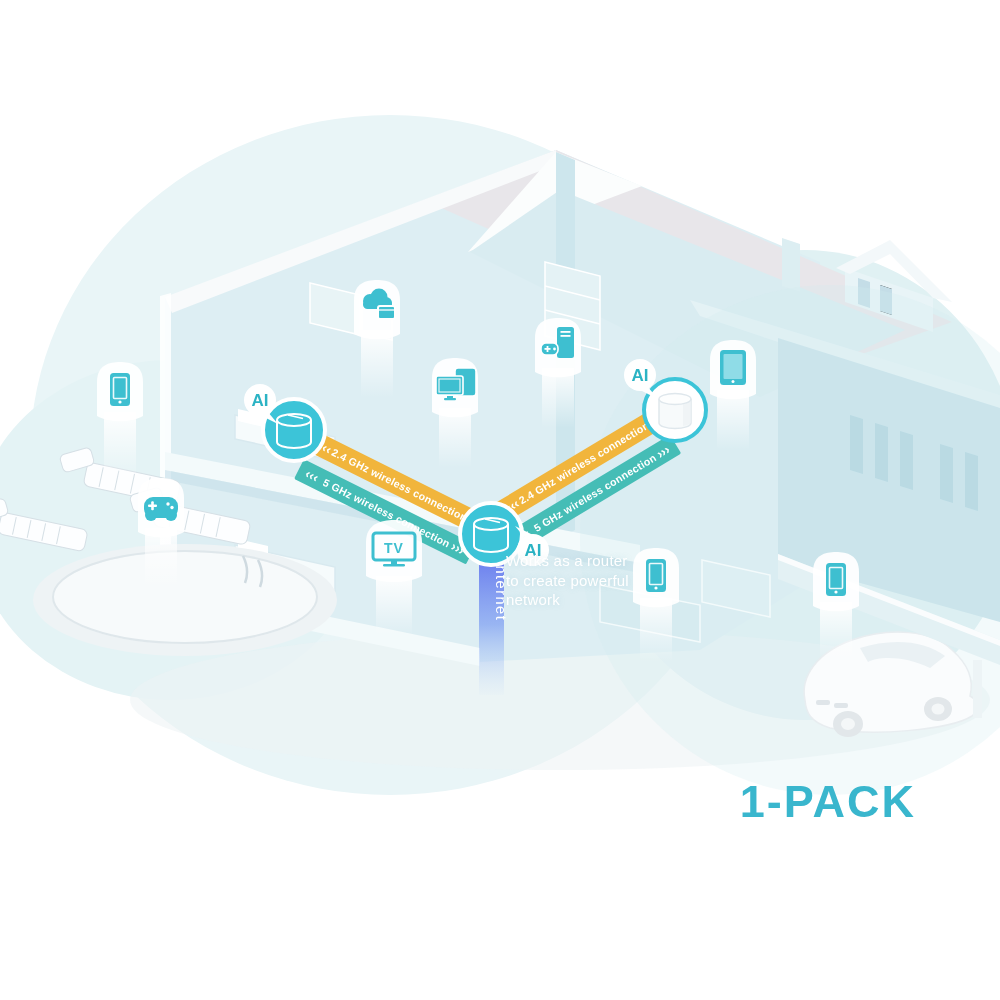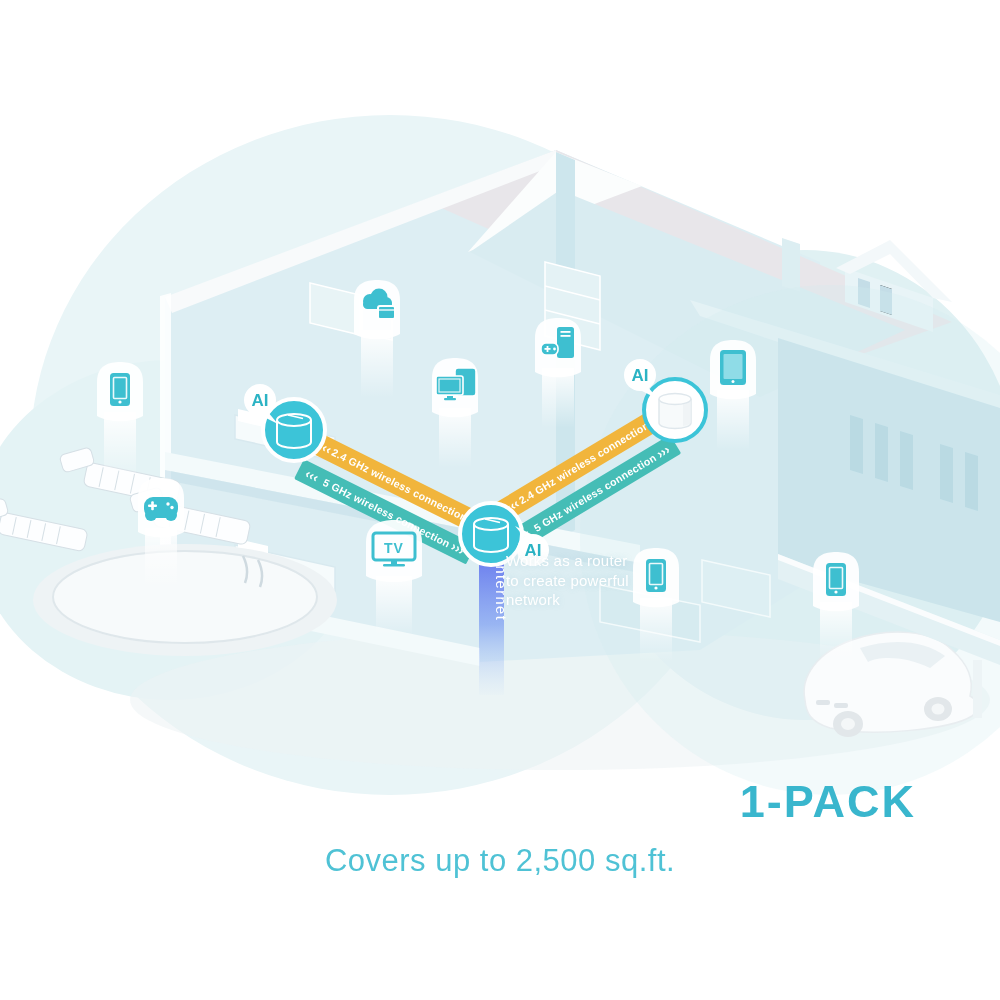--- a/index.html
+++ b/index.html
@@ -342,15 +342,14 @@
       <circle cx="0" cy="40" r="1.6" fill="#ffffff"></circle>
     </g>
   </g>
 </svg>
 
 <div class="note" style="left:506px;top:551px;width:160px;">Works as a router
 to create powerful
 network</div>
 
 <div class="caption-pack">1-PACK</div>
-<div class="caption-coverage">Covers up to 2,500 sq.ft.</div>
 
 </div>
 
 </body></html>

